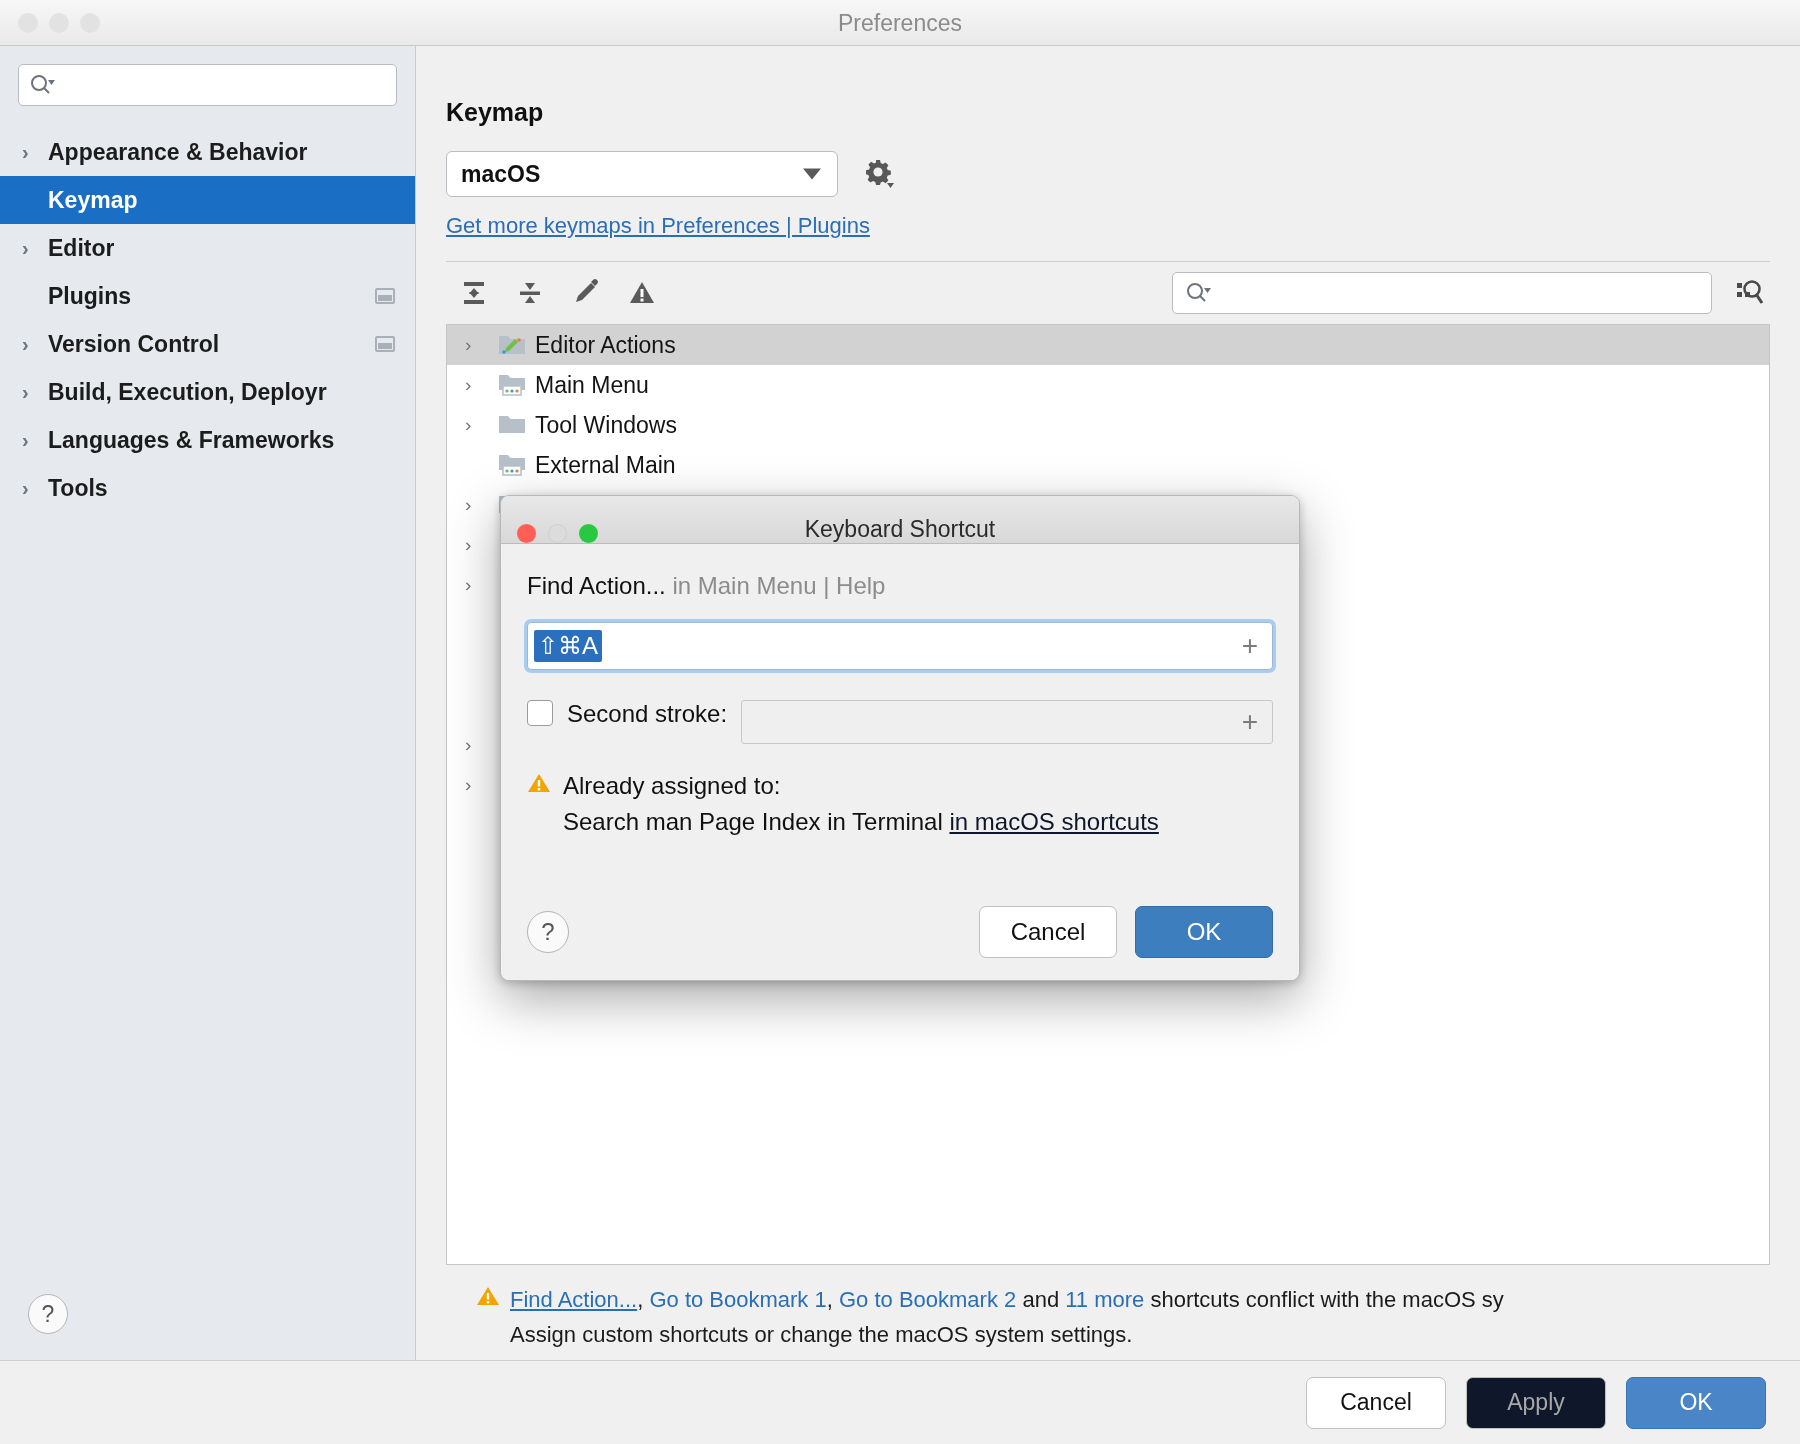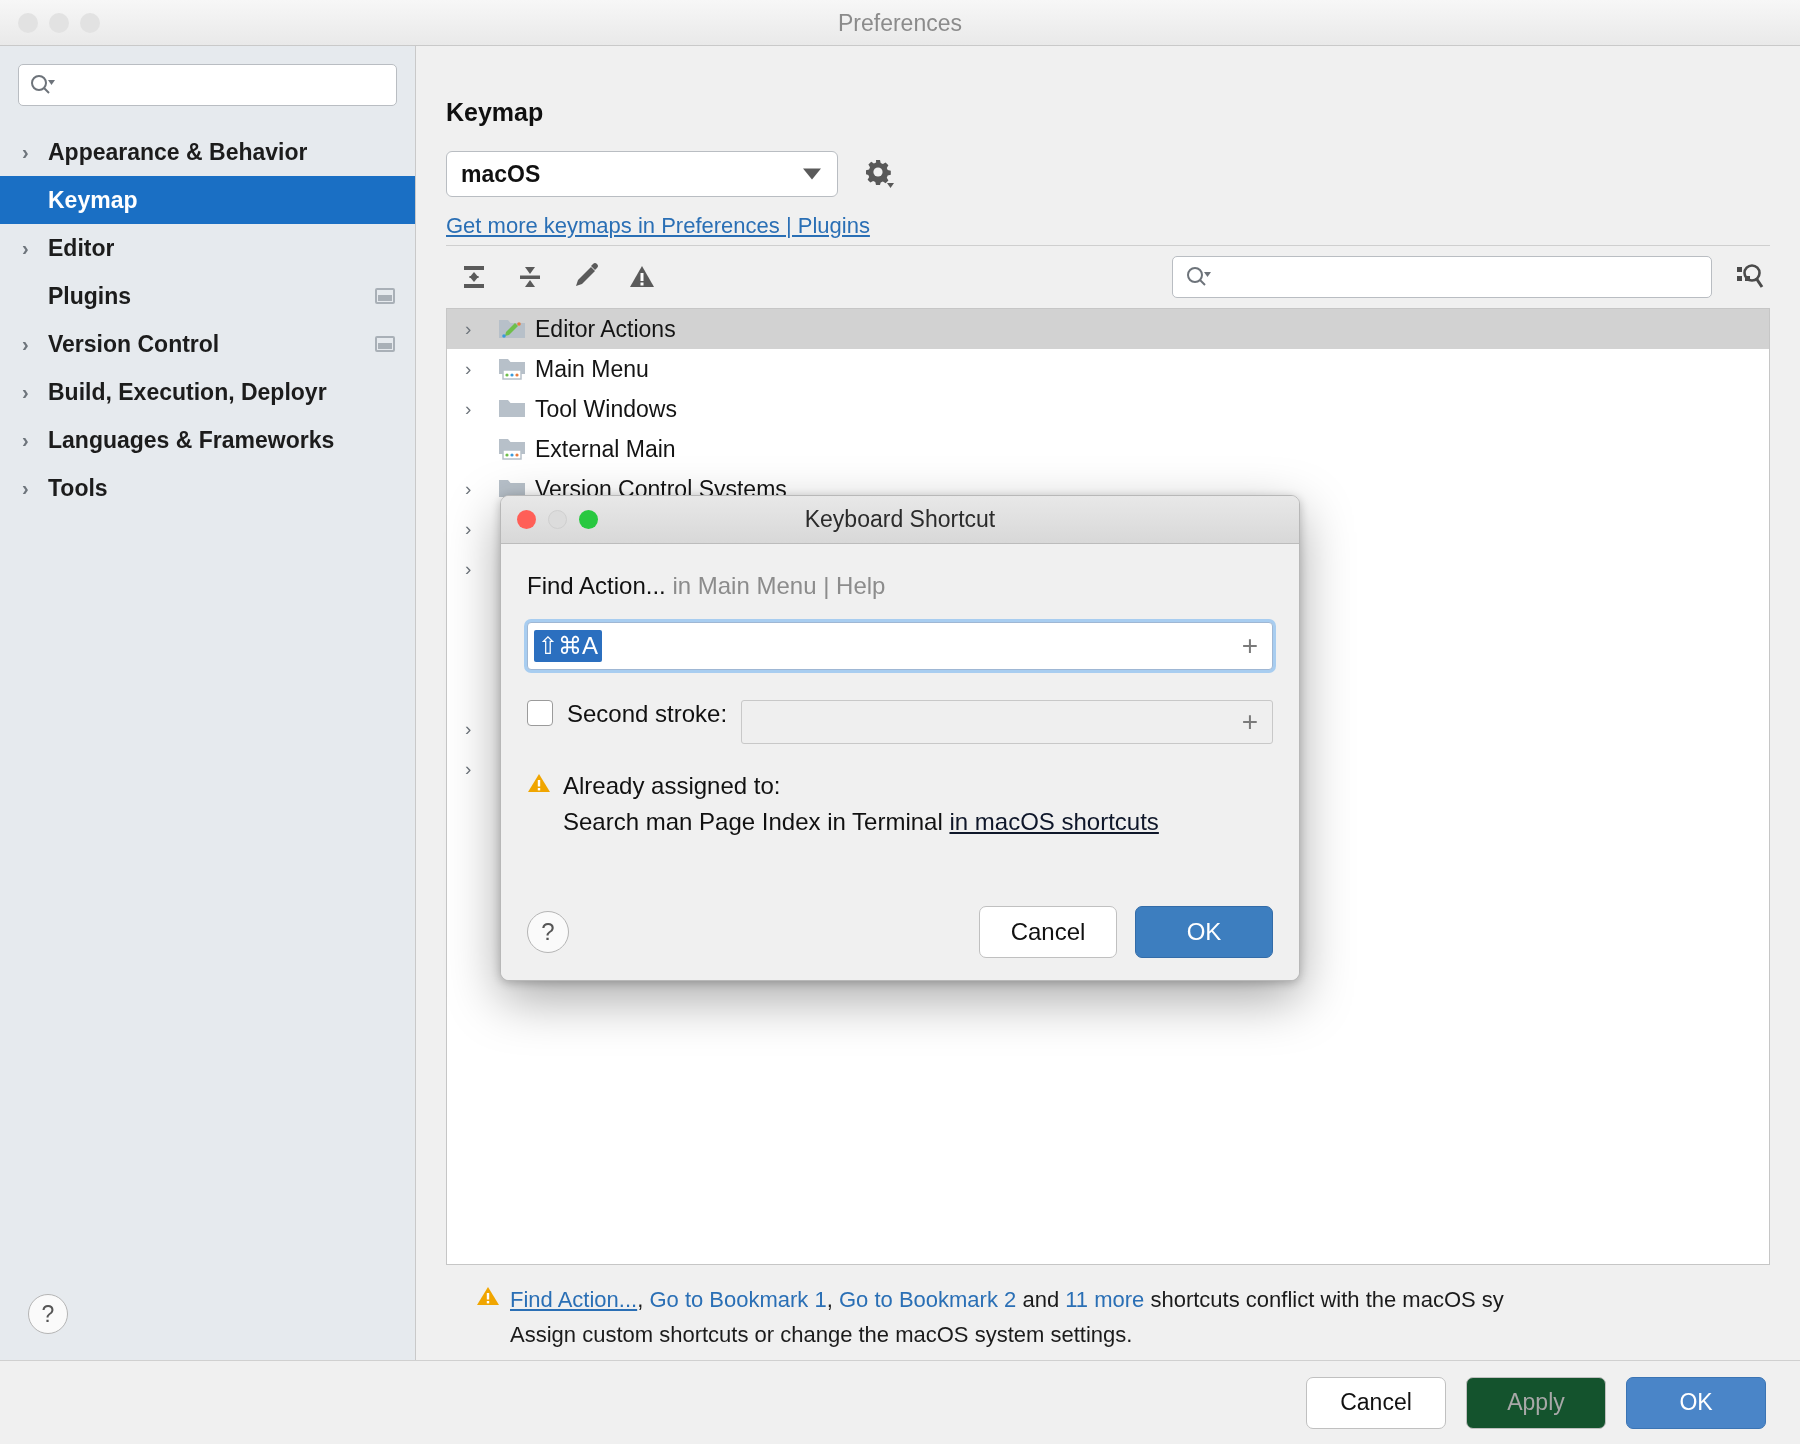--- a/index.html
+++ b/index.html
@@ -101,21 +101,21 @@
     position: relative;
   }
   .combo .caret {
     position: absolute; right: 16px; top: 50%; transform: translateY(-50%);
     width: 0; height: 0; border-left: 9px solid transparent; border-right: 9px solid transparent;
     border-top: 11px solid #5a5a5a;
   }
   .gear-btn { width: 40px; height: 40px; display: flex; align-items: center; justify-content: center; }
 
   .link { color: #2a6fb5; font-size: 22px; }
-  .keymaps-link { margin-bottom: 6px; }
+  .keymaps-link { margin-bottom: 22px; }
 
   .sep { height: 1px; background: #cfcfcf; margin: 0 0 0 0; }
 
   .tool-row { display: flex; align-items: center; height: 62px; gap: 0; }
   .tool-btn { width: 56px; height: 44px; display: flex; align-items: center; justify-content: center; }
   .tool-spacer { flex: 1 1 auto; }
   .tree-search {
     width: 540px; height: 42px; background: #fff;
     border: 1px solid #b9bdc2; border-radius: 5px;
     display: flex; align-items: center; padding: 0 12px; margin-right: 14px;
@@ -155,38 +155,38 @@
     border-top: 1px solid #d0d0d0;
     background: #f0f0f0;
     display: flex; align-items: center; justify-content: flex-end;
     padding-right: 34px; gap: 20px;
   }
   .btn {
     min-width: 140px; height: 52px; border-radius: 7px;
     font-size: 23px; display: inline-flex; align-items: center; justify-content: center;
     border: 1px solid #c0c0c0; background: #fff; color: #111;
   }
-  .btn.disabled { color: #a8a8a8; background: #14532d; }
+  .btn.disabled { color: #a8a8a8; background: #0f172a; }
   .btn.primary { background: #4a85c8; border-color: #3b74b4; color: #fff; }
 
   
   .dialog {
     position: absolute;
     left: 500px; top: 495px;
     width: 800px;
     background: #f0f0f0;
     border-radius: 9px;
     box-shadow: 0 18px 52px rgba(0,0,0,0.34), 0 2px 10px rgba(0,0,0,0.22);
     overflow: hidden;
     border: 1px solid #b8b8b8;
   }
   .dlg-title {
     height: 48px; background: linear-gradient(#e8e8e8, #d8d8d8);
     border-bottom: 1px solid #bcbcbc;
-    position: relative; display: flex; align-items: center;
+    position: relative; display: flex; align-items: flex-end;
   }
   .dlg-lights { position: absolute; left: 16px; display: flex; gap: 12px; }
   .dlg-lights .l { width: 19px; height: 19px; border-radius: 50%; }
   .l.red { background: #ff5f57; }
   .l.gray { background: #dcdcdc; border: 1px solid #cfcfcf; }
   .l.green { background: #28c840; }
   .dlg-title-text { width: 100%; text-align: center; font-size: 23px; color: #2b2b2b; }
 
   .dlg-body { padding: 28px 26px 22px 26px; }
   .dlg-action { font-size: 24px; color: #111; margin-bottom: 22px; }

